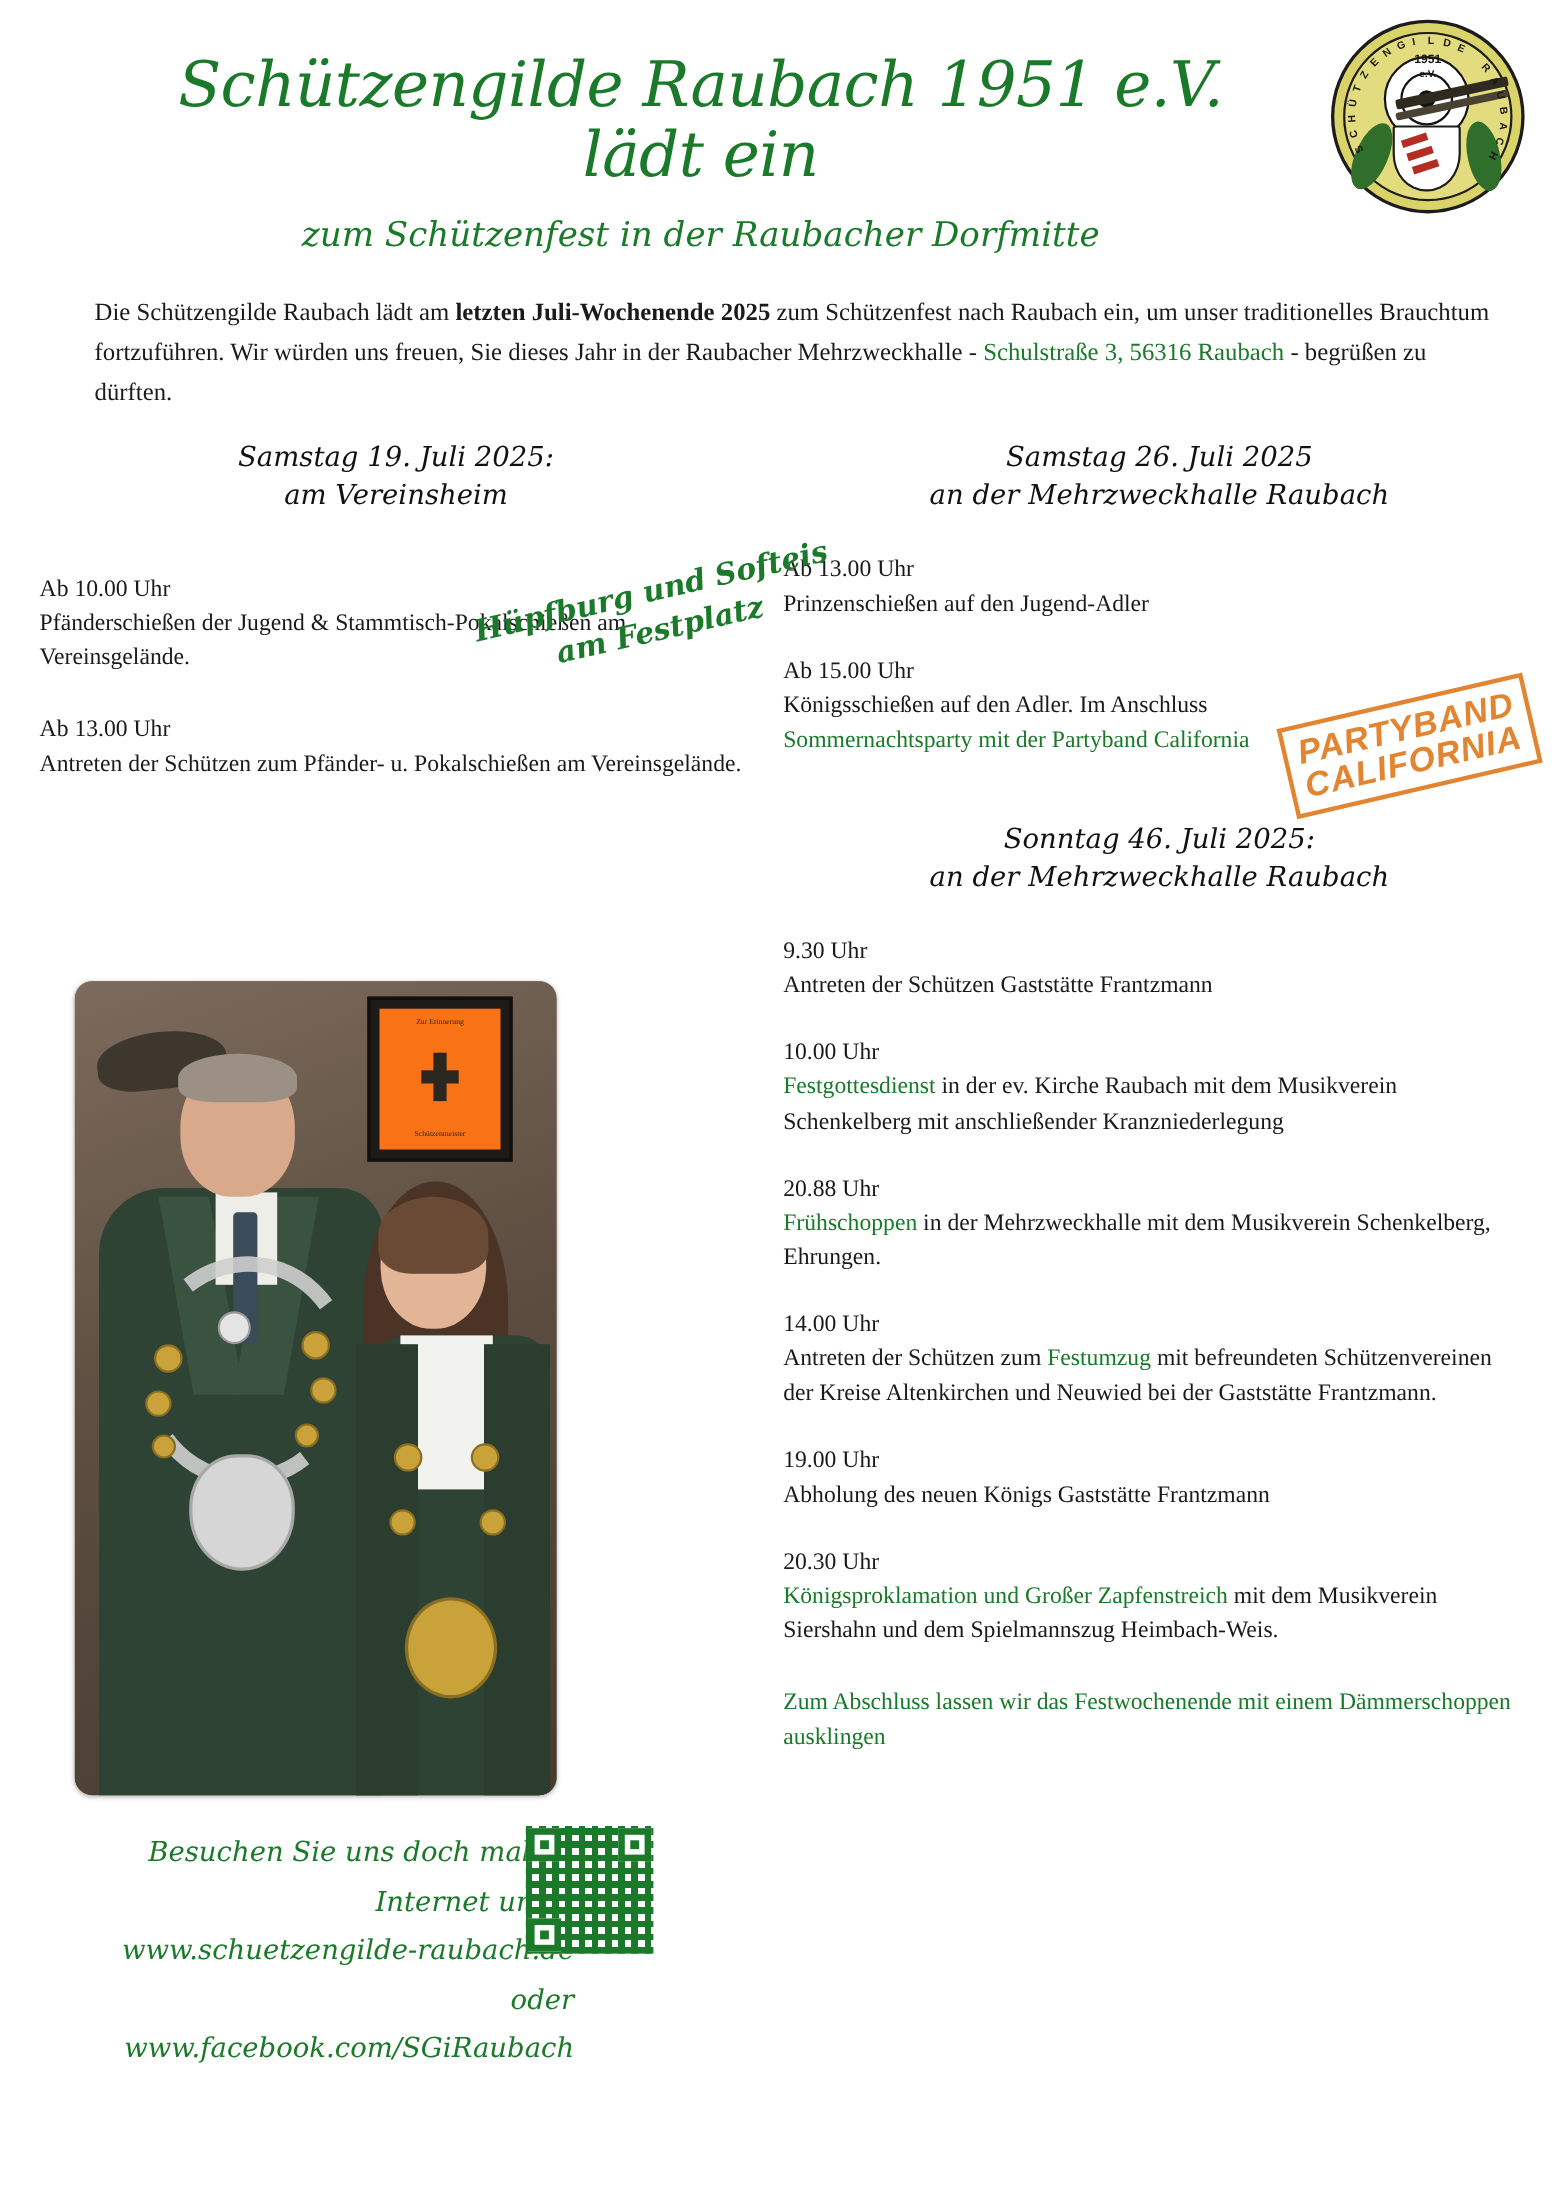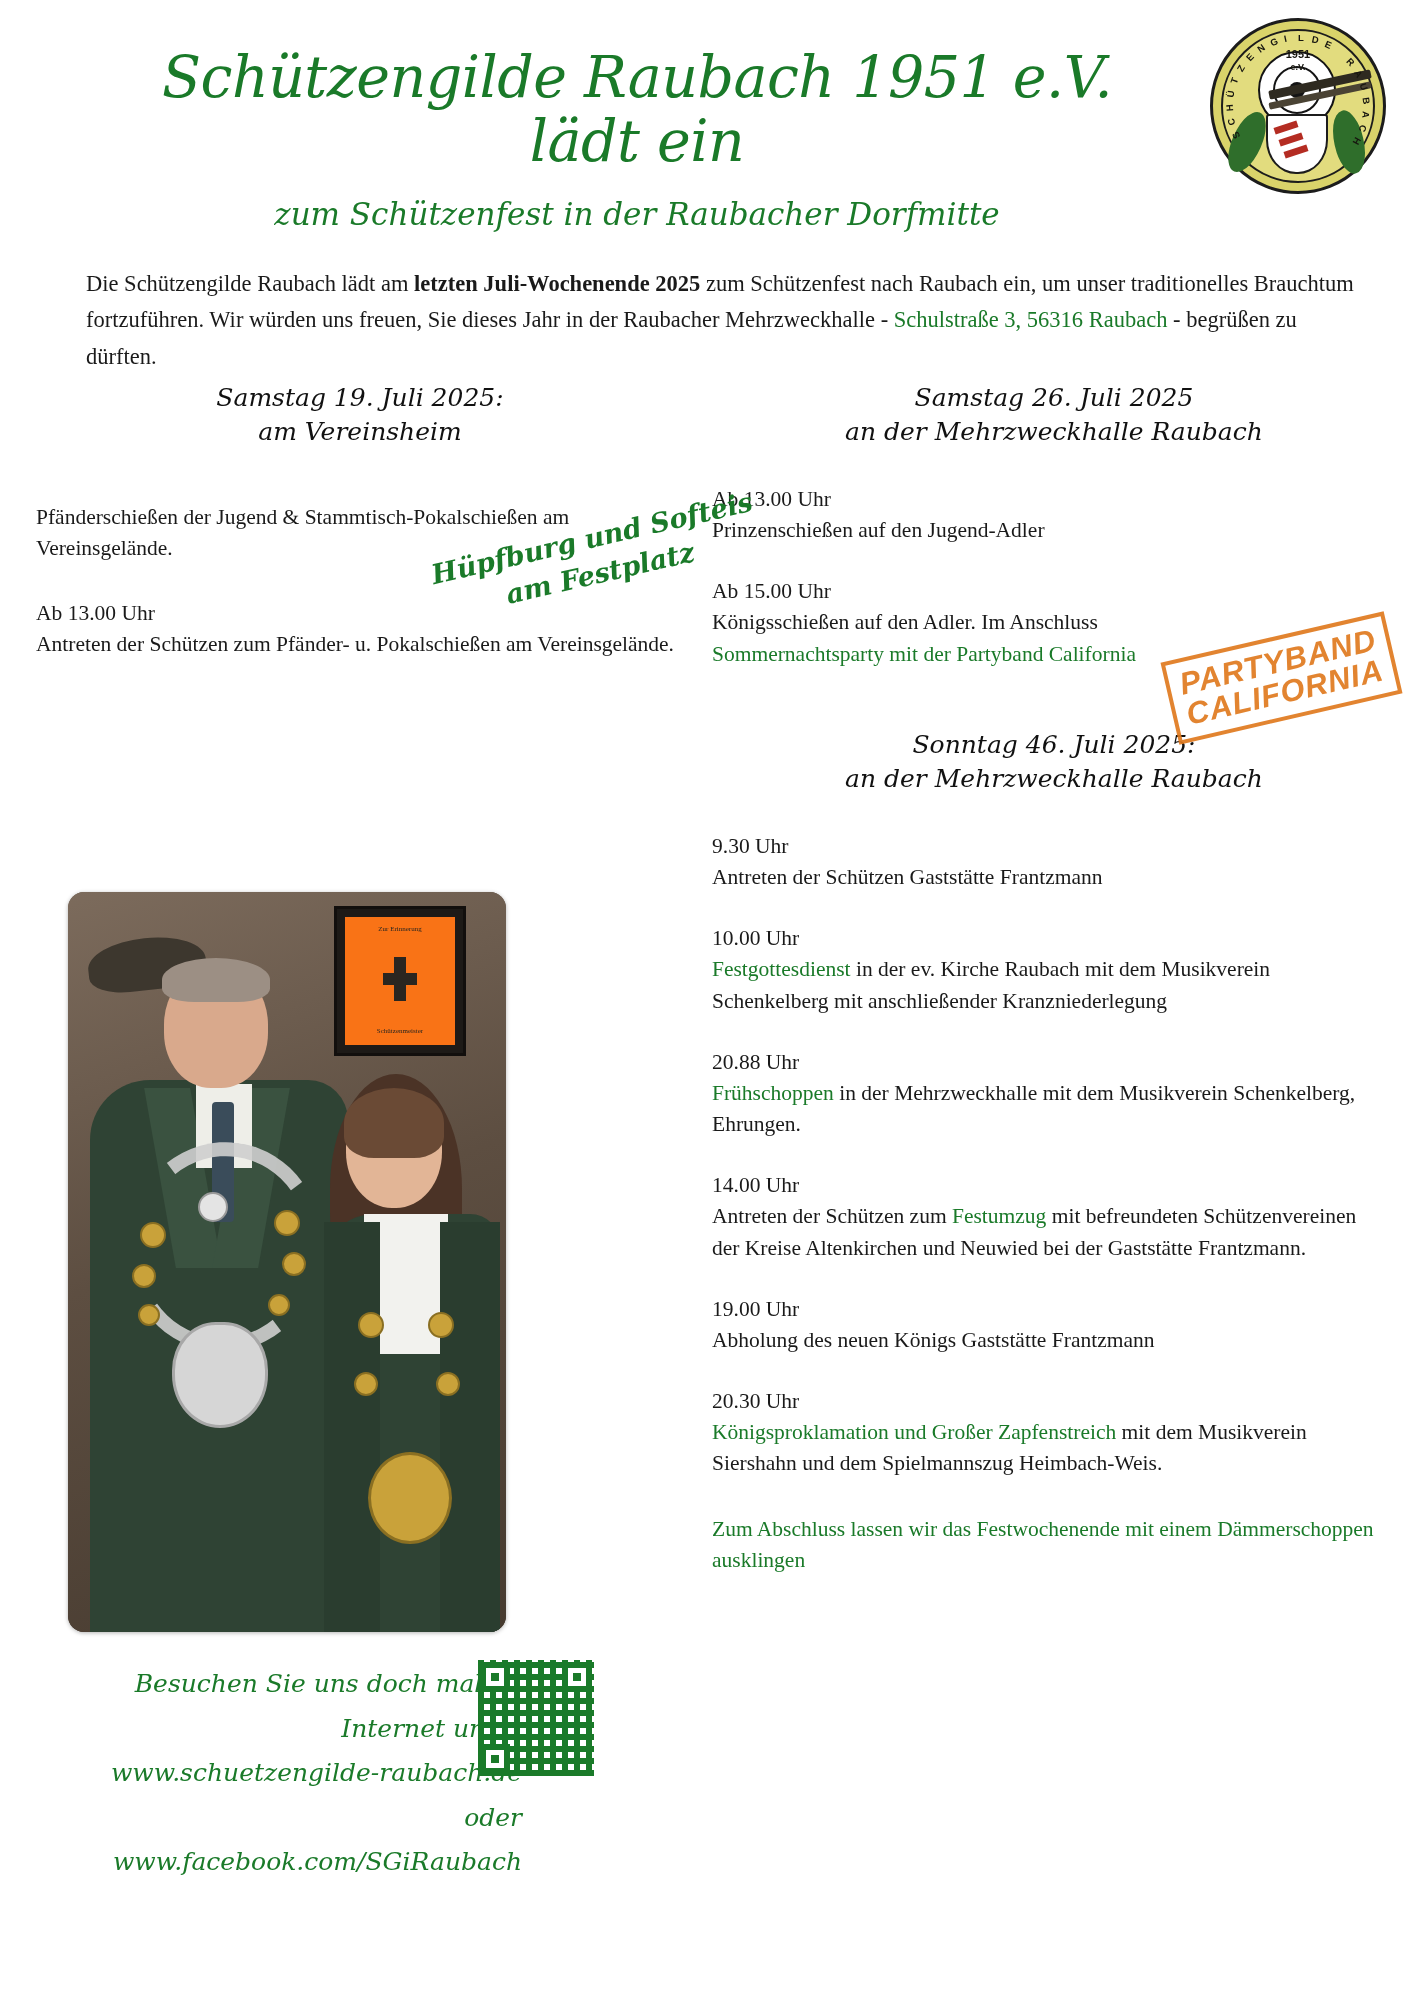--- a/index.html
+++ b/index.html
@@ -143,21 +143,21 @@
     font-size: 22.5px;
     line-height: 1.62;
     color: #1a1a1a;
   }
   .intro b { font-weight: bold; }
   .intro .green { color: #1a7a29; text-align: right; }
 
   
   .columns {
     position: relative;
-    margin-top: 6px;
+    margin-top: 24px;
     display: flex;
   }
   .col-left { width: 690px; padding-left: 36px; position: relative; }
   .col-right { width: 724px; padding-right: 26px; position: relative; }
 
   .day-head {
     text-align: center;
     font-family: "DejaVu Serif", serif;
     font-style: italic;
     font-size: 25px;
@@ -372,20 +372,21 @@
 
   <div class="columns">
 
     <div class="col-left">
       <div class="day-head">
         <div>Samstag 19. Juli 2025:</div>
         <div>am Vereinsheim</div>
       </div>
 
       <div class="block" style="margin-top:52px;">
+        <span class="time">Ab 10.00 Uhr</span>
         <span>Pfänderschießen der Jugend &amp; Stammtisch-Pokalschießen am Vereinsgelände.</span>
       </div>
 
       <div class="block" style="margin-top:34px;">
         <span class="time">Ab 13.00 Uhr</span>
         <span>Antreten der Schützen zum Pfänder- u. Pokalschießen am Vereinsgelände.</span>
       </div>
     </div>
 
     <div class="col-right">

